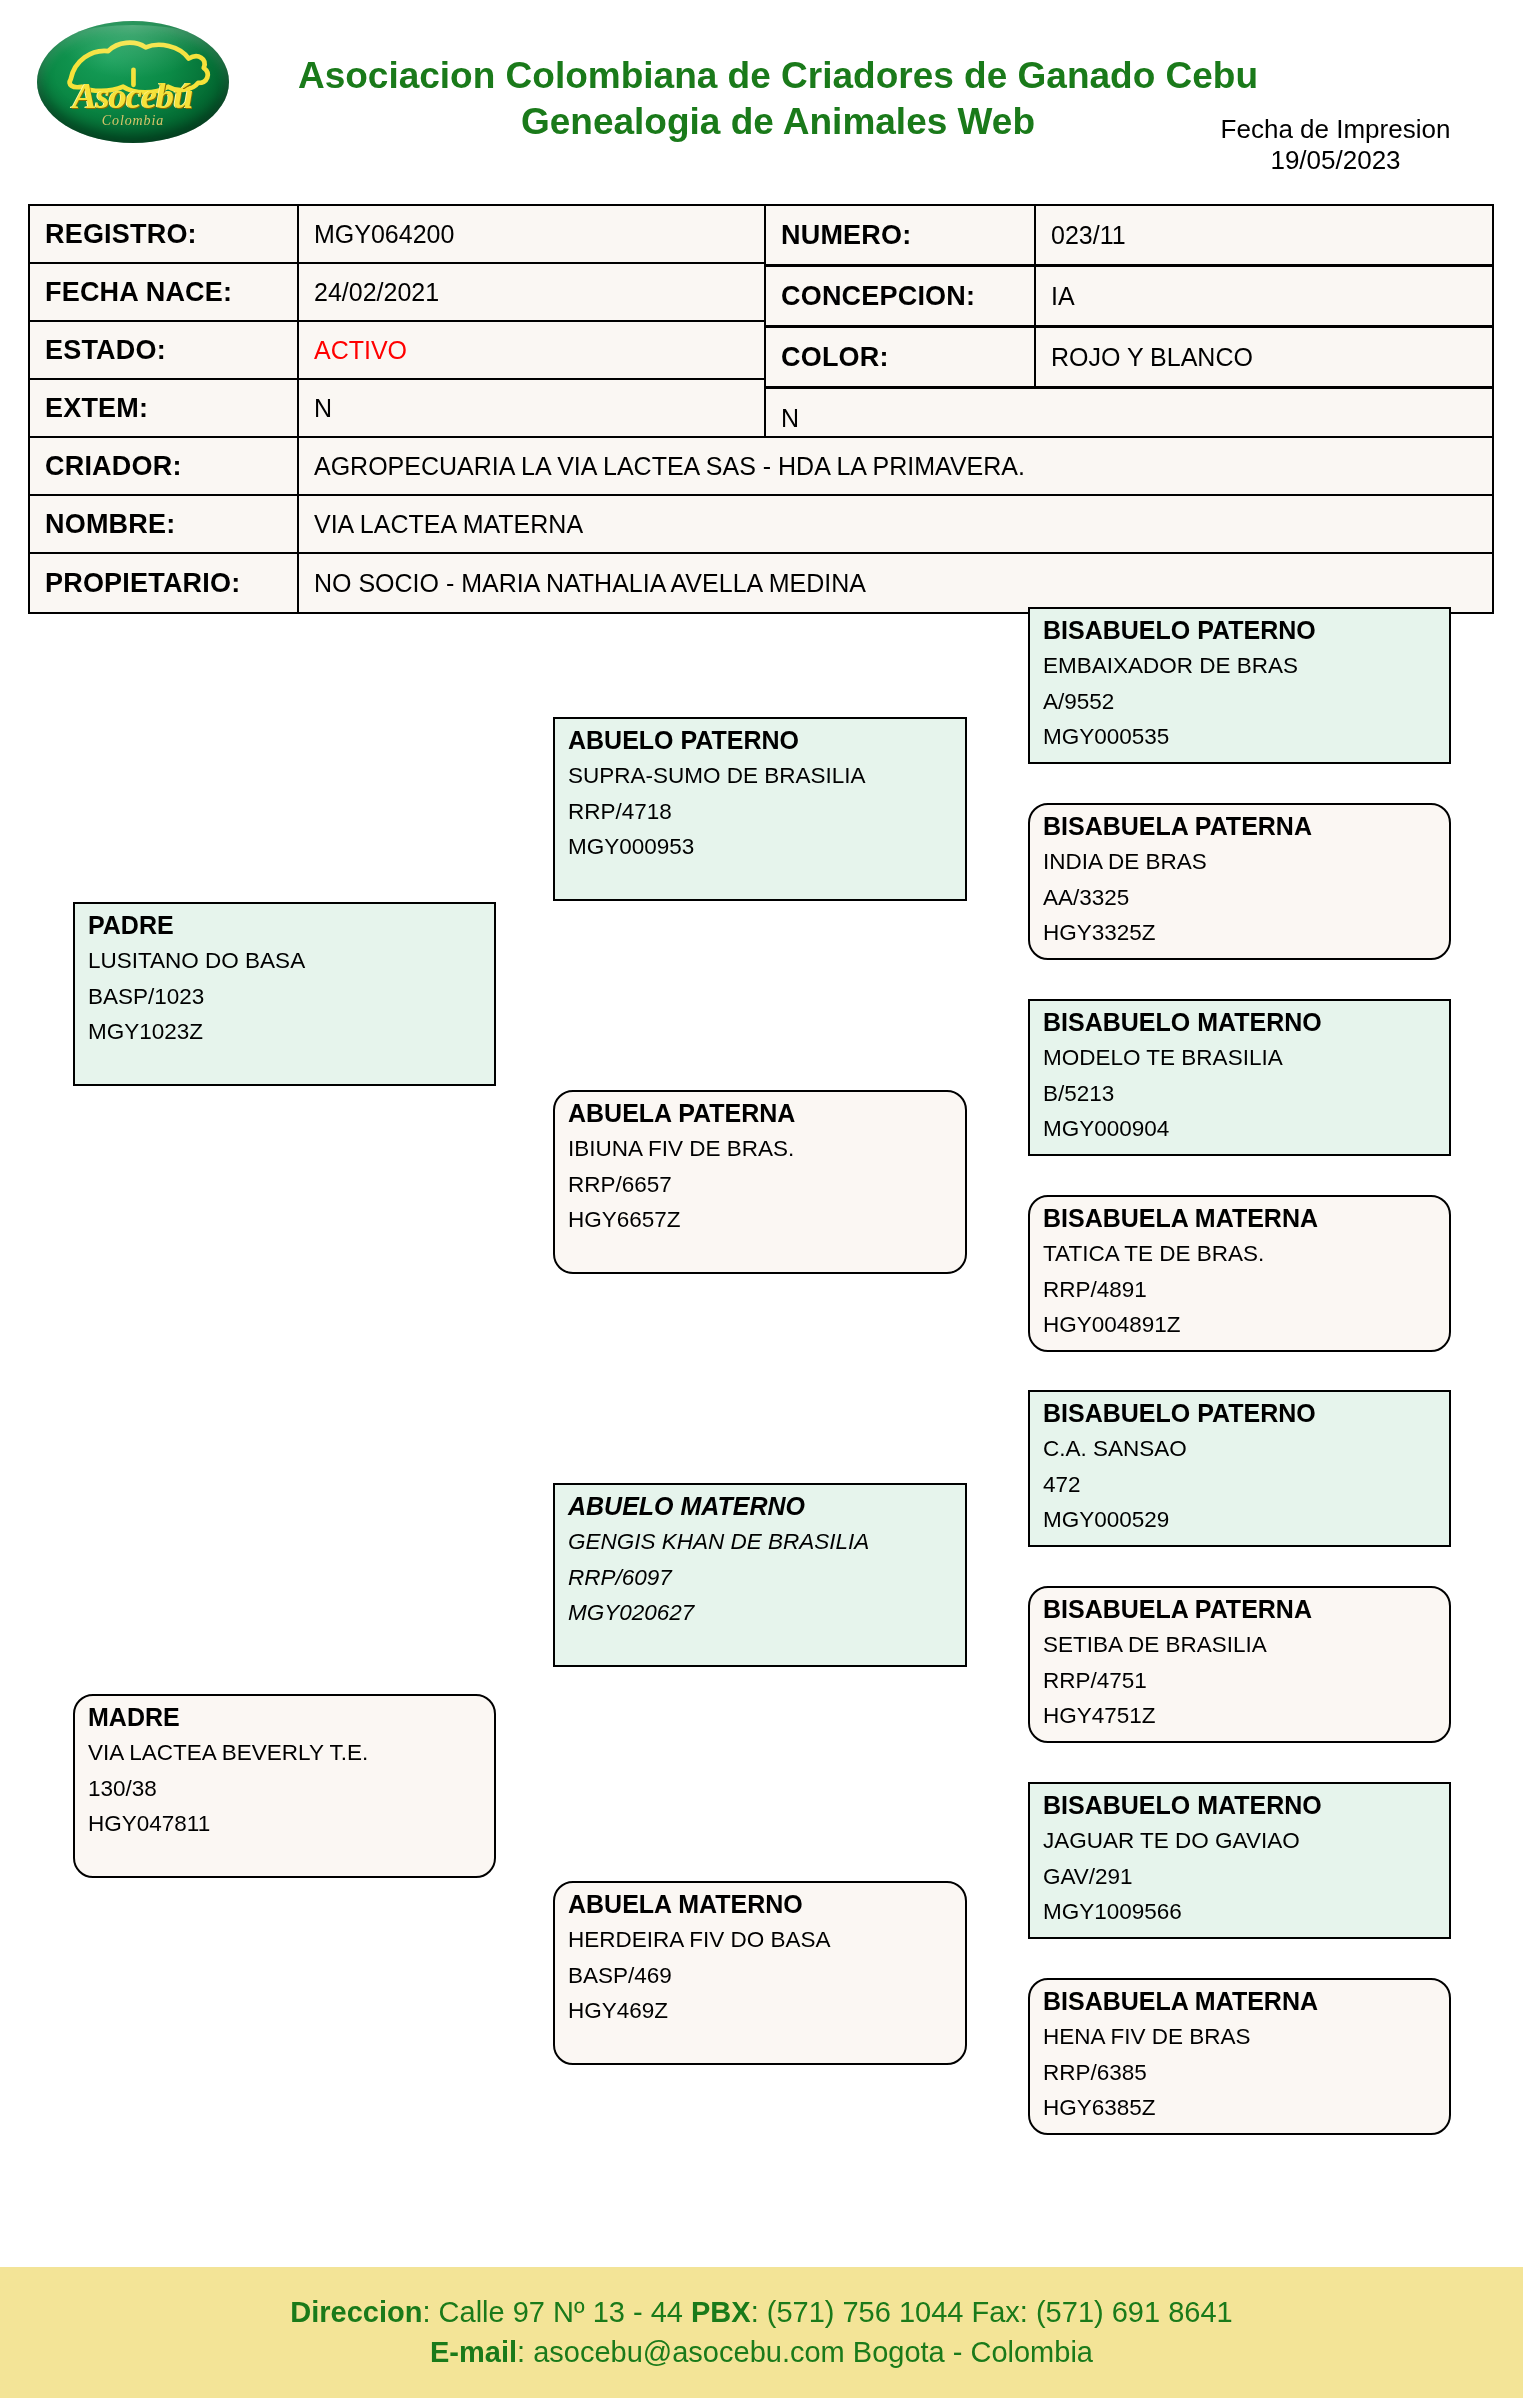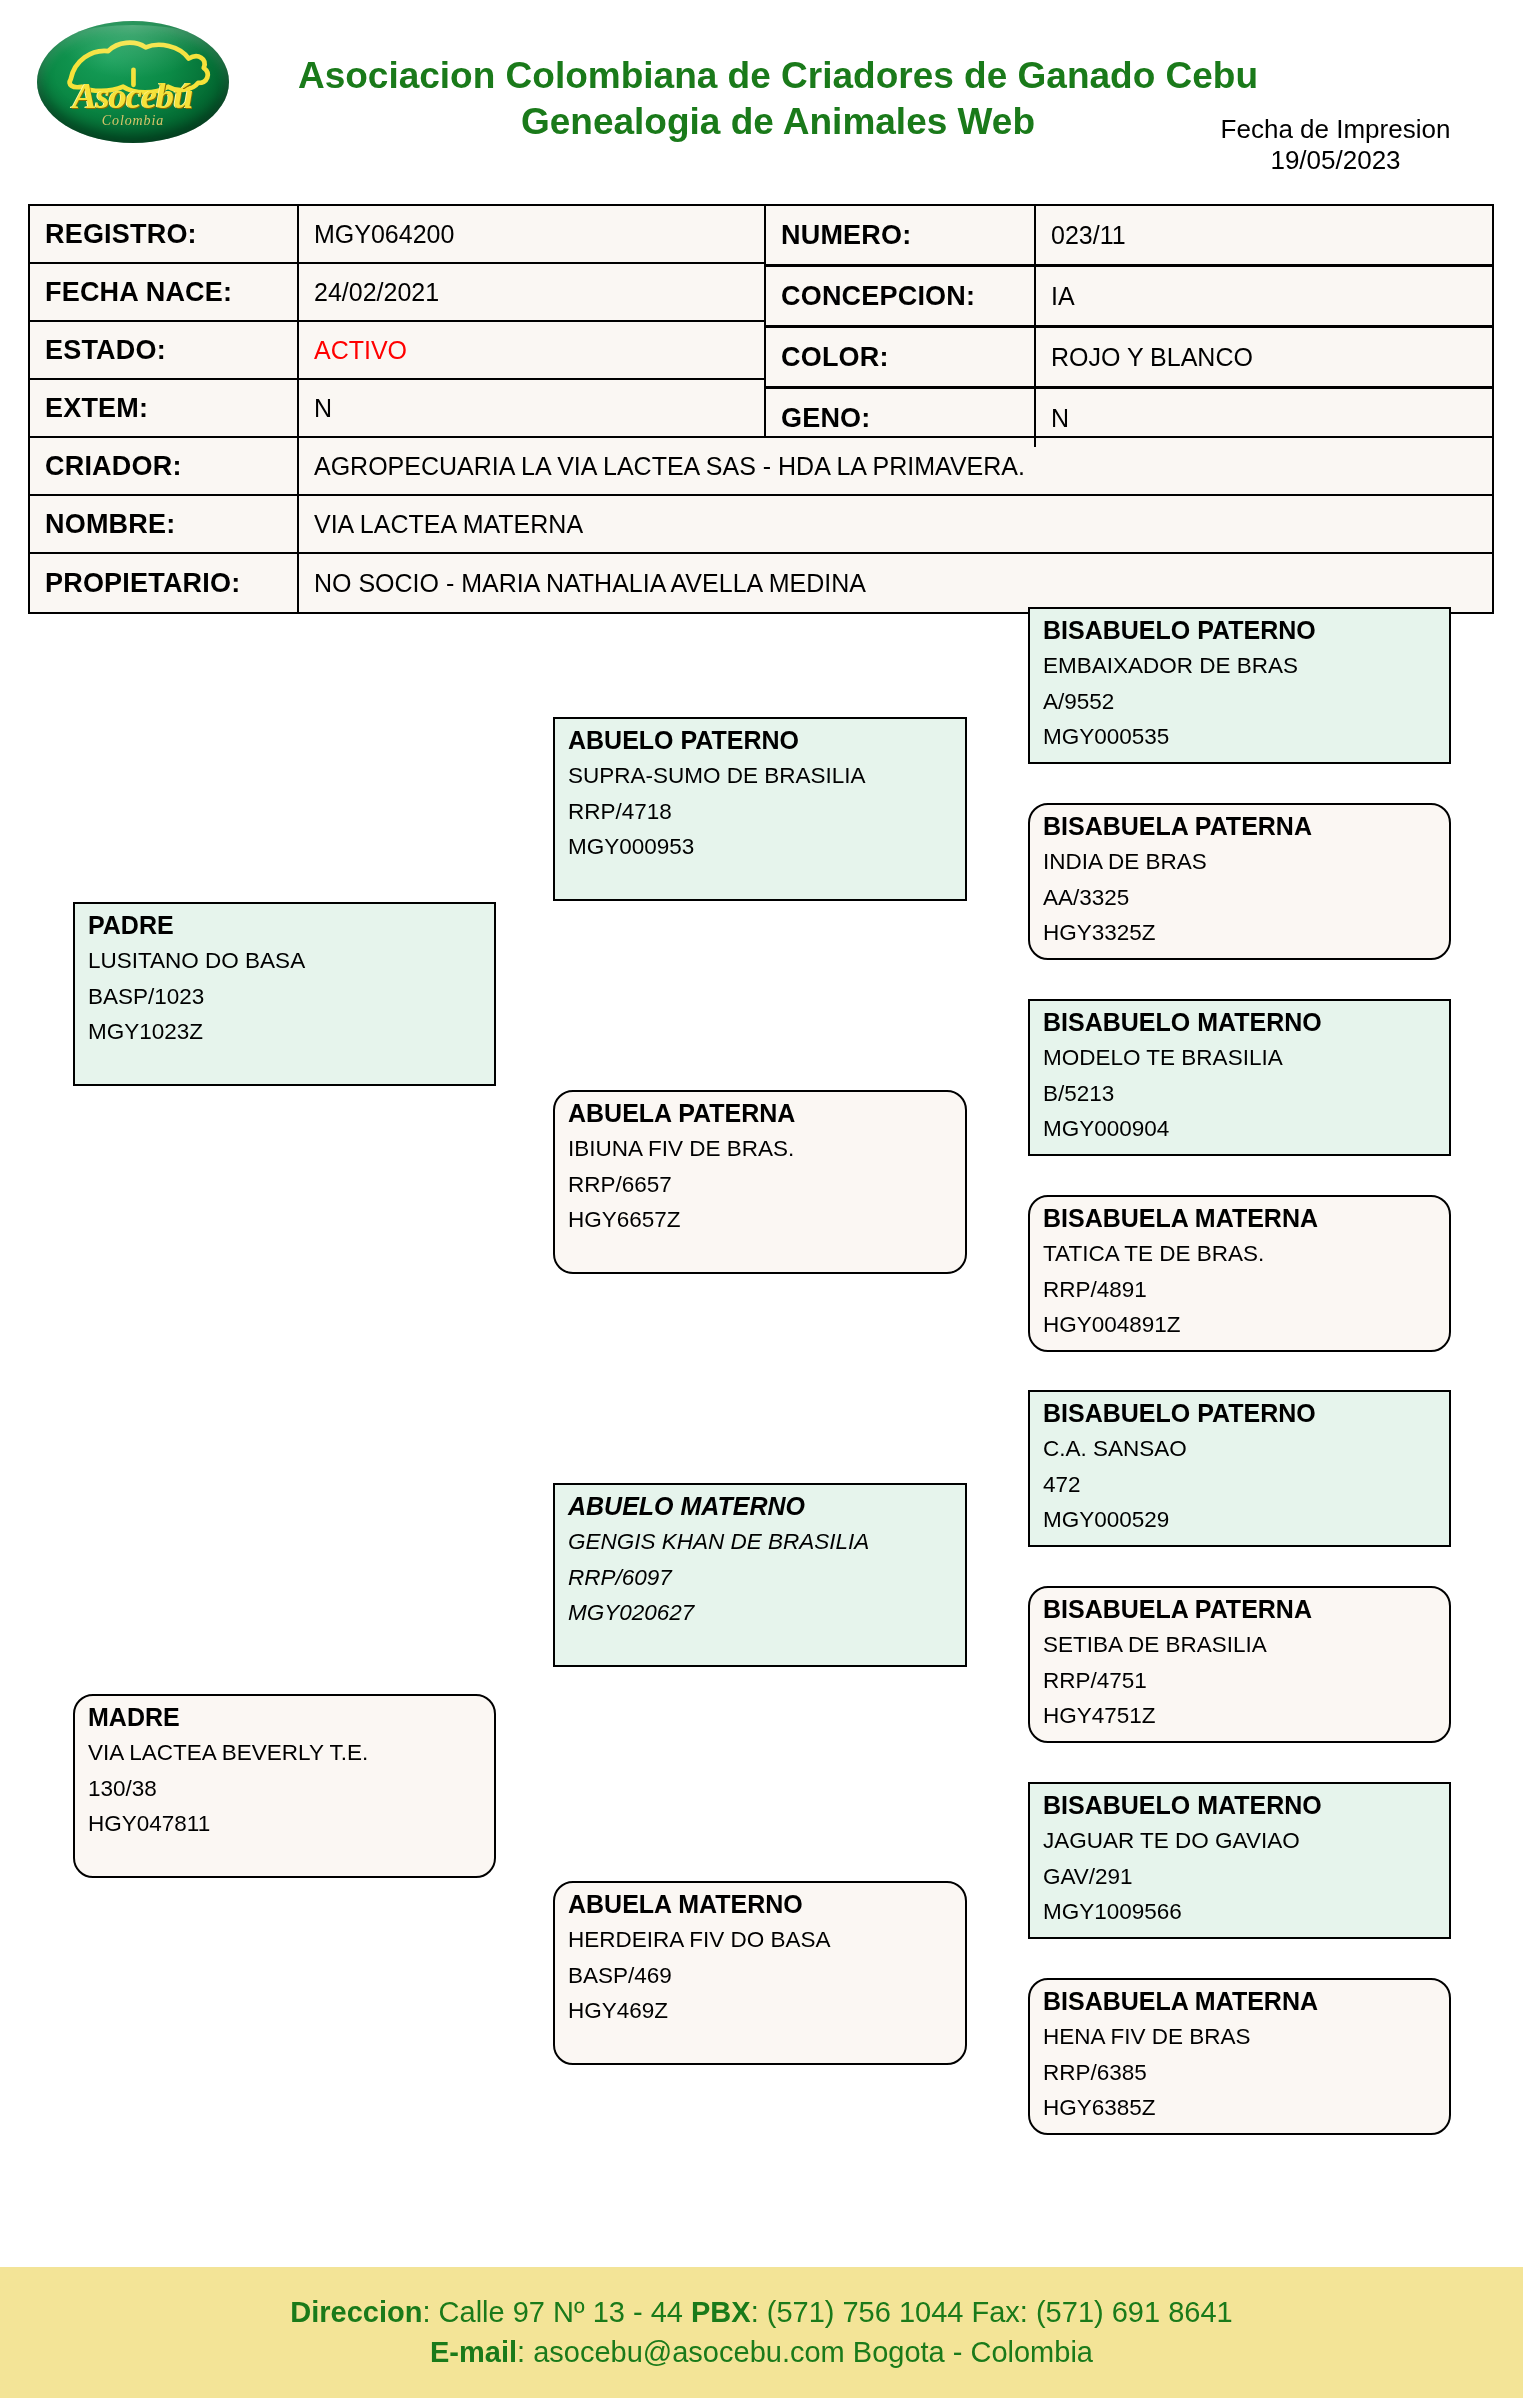--- a/index.html
+++ b/index.html
@@ -228,23 +228,20 @@
         <div>
           <span class="lbl">COLOR:</span>
         </div>
         <div>
           <span class="val">ROJO Y BLANCO</span>
         </div>
       </div>
       <div class="rs-sep" style="top:180px;"></div>
       <div class="rs-row" style="top:183px;">
         <div>
-          <span class="lbl">GENO:</span>
-        </div>
-        <div>
           <span class="val">N</span>
         </div>
       </div>
     </div>
 
     <div class="cell">
       <span class="lbl">FECHA NACE:</span>
     </div>
     <div class="cell">
       <span class="val">24/02/2021</span>

